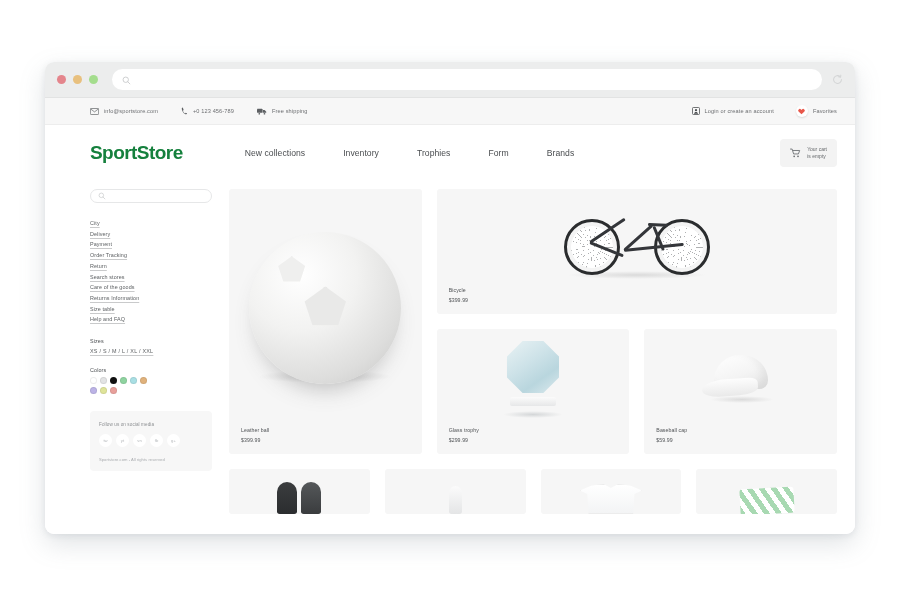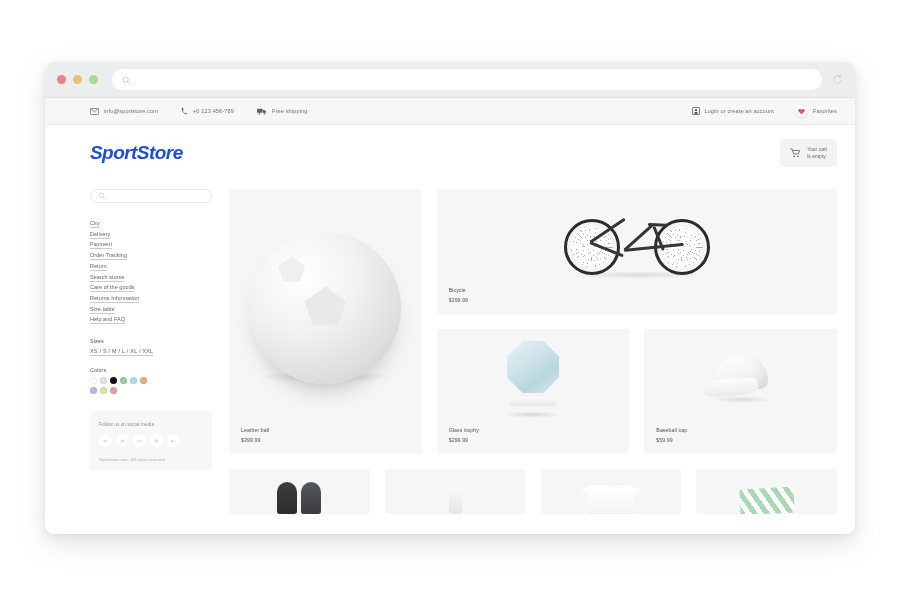--- a/index.html
+++ b/index.html
@@ -75,24 +75,23 @@
   .masthead {
     height: 56px;
     background: #ffffff;
     display: flex; align-items: center;
     padding: 0 18px 0 45px;
     flex: none;
   }
   .logo {
     font-size: 19px;
     font-weight: 700;
-    color: #1d4ed8;
+    color: #15803d;
     letter-spacing: -.55px;
     white-space: nowrap;
-    font-style: italic;
   }
   .nav {
     display: flex; align-items: center;
     margin-left: 43px;
     gap: 0;
   }
   .nav a {
     font-size: 8.6px;
     color: #4a4d50;
     text-decoration: none;
@@ -405,20 +404,27 @@
               <path d="M5 8.4 1.1 4.7a2.2 2.2 0 1 1 3.2-3l.7.7.7-.7a2.2 2.2 0 1 1 3.2 3z" fill="#e8574a"></path>
             </svg>
         </span>
         <span>Favorites</span>
       </div>
     </div>
   </div>
 
   <div class="masthead">
     <div class="logo">SportStore</div>
+    <nav class="nav">
+      <a href="#">New collections</a>
+      <a href="#">Inventory</a>
+      <a href="#">Trophies</a>
+      <a href="#">Form</a>
+      <a href="#">Brands</a>
+    </nav>
     <div class="cart-btn">
       <span>
         <svg width="11" height="10" viewBox="0 0 14 12">
             <path d="M.6 1h2.1l1.9 6.2h6.1l1.6-4.4H4.1" fill="none" stroke="#6a6d70" stroke-width="1.1" stroke-linejoin="round" stroke-linecap="round"></path>
             <circle cx="5.3" cy="10.2" r="1.1" fill="#6a6d70"></circle>
             <circle cx="10.2" cy="10.2" r="1.1" fill="#6a6d70"></circle>
           </svg>
       </span>
       <span class="cart-txt">
         <span>Your cart</span><br>

